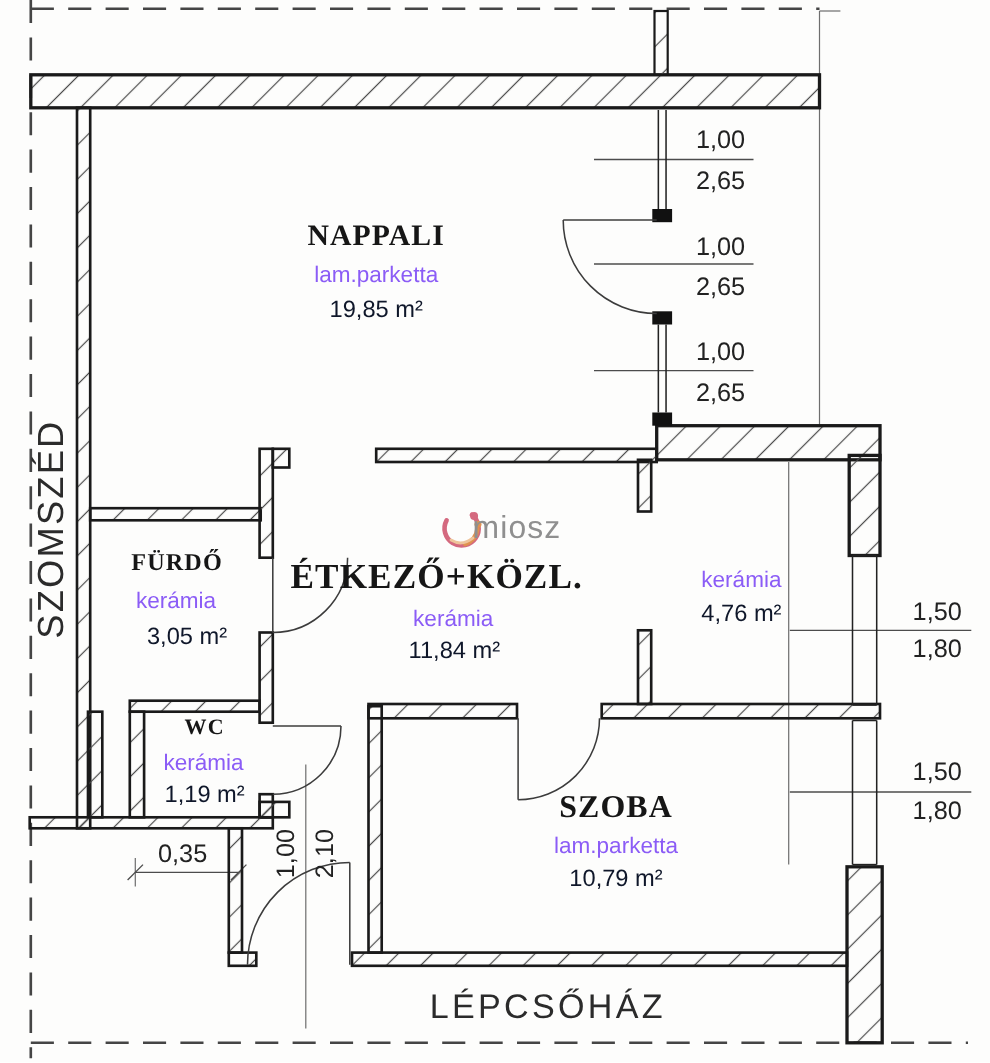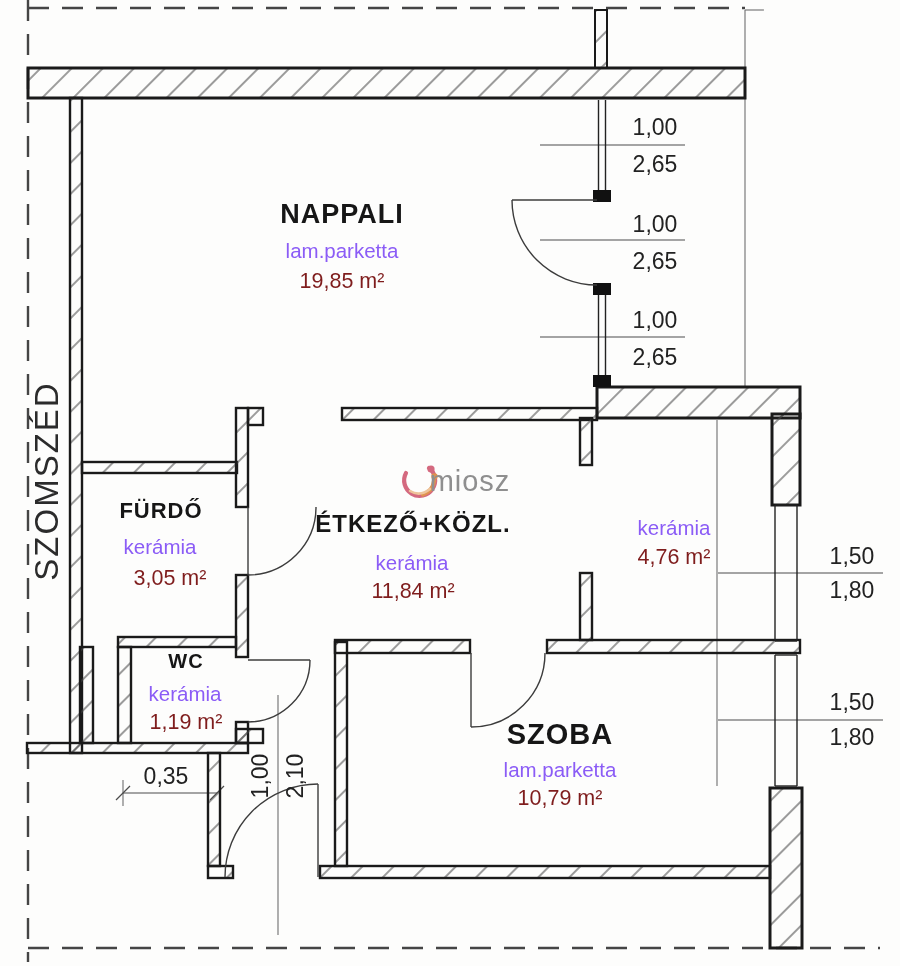--- a/index.html
+++ b/index.html
@@ -5,23 +5,23 @@
   html,body{margin:0;padding:0;background:#ffffff;}
   .canvas{
     position:relative;width:900px;height:966px;background:#fdfdfc;
     font-family:"Liberation Sans",sans-serif;overflow:hidden;
   }
   .plan{position:absolute;left:0;top:0;}
   .lbl{
     position:absolute;transform:translate(-50%,-50%);
     white-space:nowrap;text-align:center;color:#161616;line-height:1;
   }
-  .room-name{font-weight:bold;letter-spacing:1px;}
+  .room-name{font-weight:bold;letter-spacing:1px;font-family:Liberation Serif, serif;}
   .room-floor{font-size:20.5px;color:#8b5cf6;}
-  .room-area{font-size:21.5px;color:#7f1d1d;}
+  .room-area{font-size:21.5px;color:#0f172a;}
   .dim{font-size:23px;color:#222;}
   .vdim{transform:translate(-50%,-50%) rotate(-90deg);}
   .ctx{color:#2b2b2b;letter-spacing:2px;}
   .szomszed{transform:translate(-50%,-50%) rotate(-90deg);font-size:33px;}
   .lepcsohaz{font-size:31px;letter-spacing:3px;}
   .wm-text{font-size:29px;color:#8f8f8f;font-weight:500;letter-spacing:1px;}
 </style>
 </head>
 <body>
 
@@ -157,32 +157,33 @@
   <div class="lbl room-area" style="left:342px;top:282px">19,85 m²</div>
 
   <div class="lbl room-name" style="left:161px;top:511px;font-size:22px">FÜRDŐ</div>
   <div class="lbl room-floor" style="left:160px;top:547px">kerámia</div>
   <div class="lbl room-area" style="left:170px;top:579px">3,05 m²</div>
 
   <div class="lbl room-name" style="left:186px;top:661px;font-size:20px">WC</div>
   <div class="lbl room-floor" style="left:185px;top:694px">kerámia</div>
   <div class="lbl room-area" style="left:186px;top:723px">1,19 m²</div>
 
-  <div class="lbl room-name" style="left:413px;top:524px;font-size:24px">ÉTKEZŐ+KÖZL.</div>
+  <div class="lbl room-name" style="left:397px;top:524px;font-size:32px">ÉTKEZŐ+KÖZL.</div>
   <div class="lbl room-floor" style="left:412px;top:563px">kerámia</div>
   <div class="lbl room-area" style="left:413px;top:592px">11,84 m²</div>
 
   <div class="lbl room-floor" style="left:674px;top:528px">kerámia</div>
   <div class="lbl room-area" style="left:674px;top:558px">4,76 m²</div>
 
   <div class="lbl room-name" style="left:560px;top:734px;font-size:29px">SZOBA</div>
   <div class="lbl room-floor" style="left:560px;top:770px">lam.parketta</div>
   <div class="lbl room-area" style="left:560px;top:799px">10,79 m²</div>
 
   <div class="lbl ctx szomszed" style="left:46px;top:481px">SZOMSZÉD</div>
+  <div class="lbl ctx lepcsohaz" style="left:498px;top:915px">LÉPCSŐHÁZ</div>
 
   <div class="lbl dim" style="left:655px;top:127px">1,00</div>
   <div class="lbl dim" style="left:655px;top:164px">2,65</div>
   <div class="lbl dim" style="left:655px;top:224px">1,00</div>
   <div class="lbl dim" style="left:655px;top:261px">2,65</div>
   <div class="lbl dim" style="left:655px;top:320px">1,00</div>
   <div class="lbl dim" style="left:655px;top:357px">2,65</div>
 
   <div class="lbl dim" style="left:852px;top:556px">1,50</div>
   <div class="lbl dim" style="left:852px;top:590px">1,80</div>

